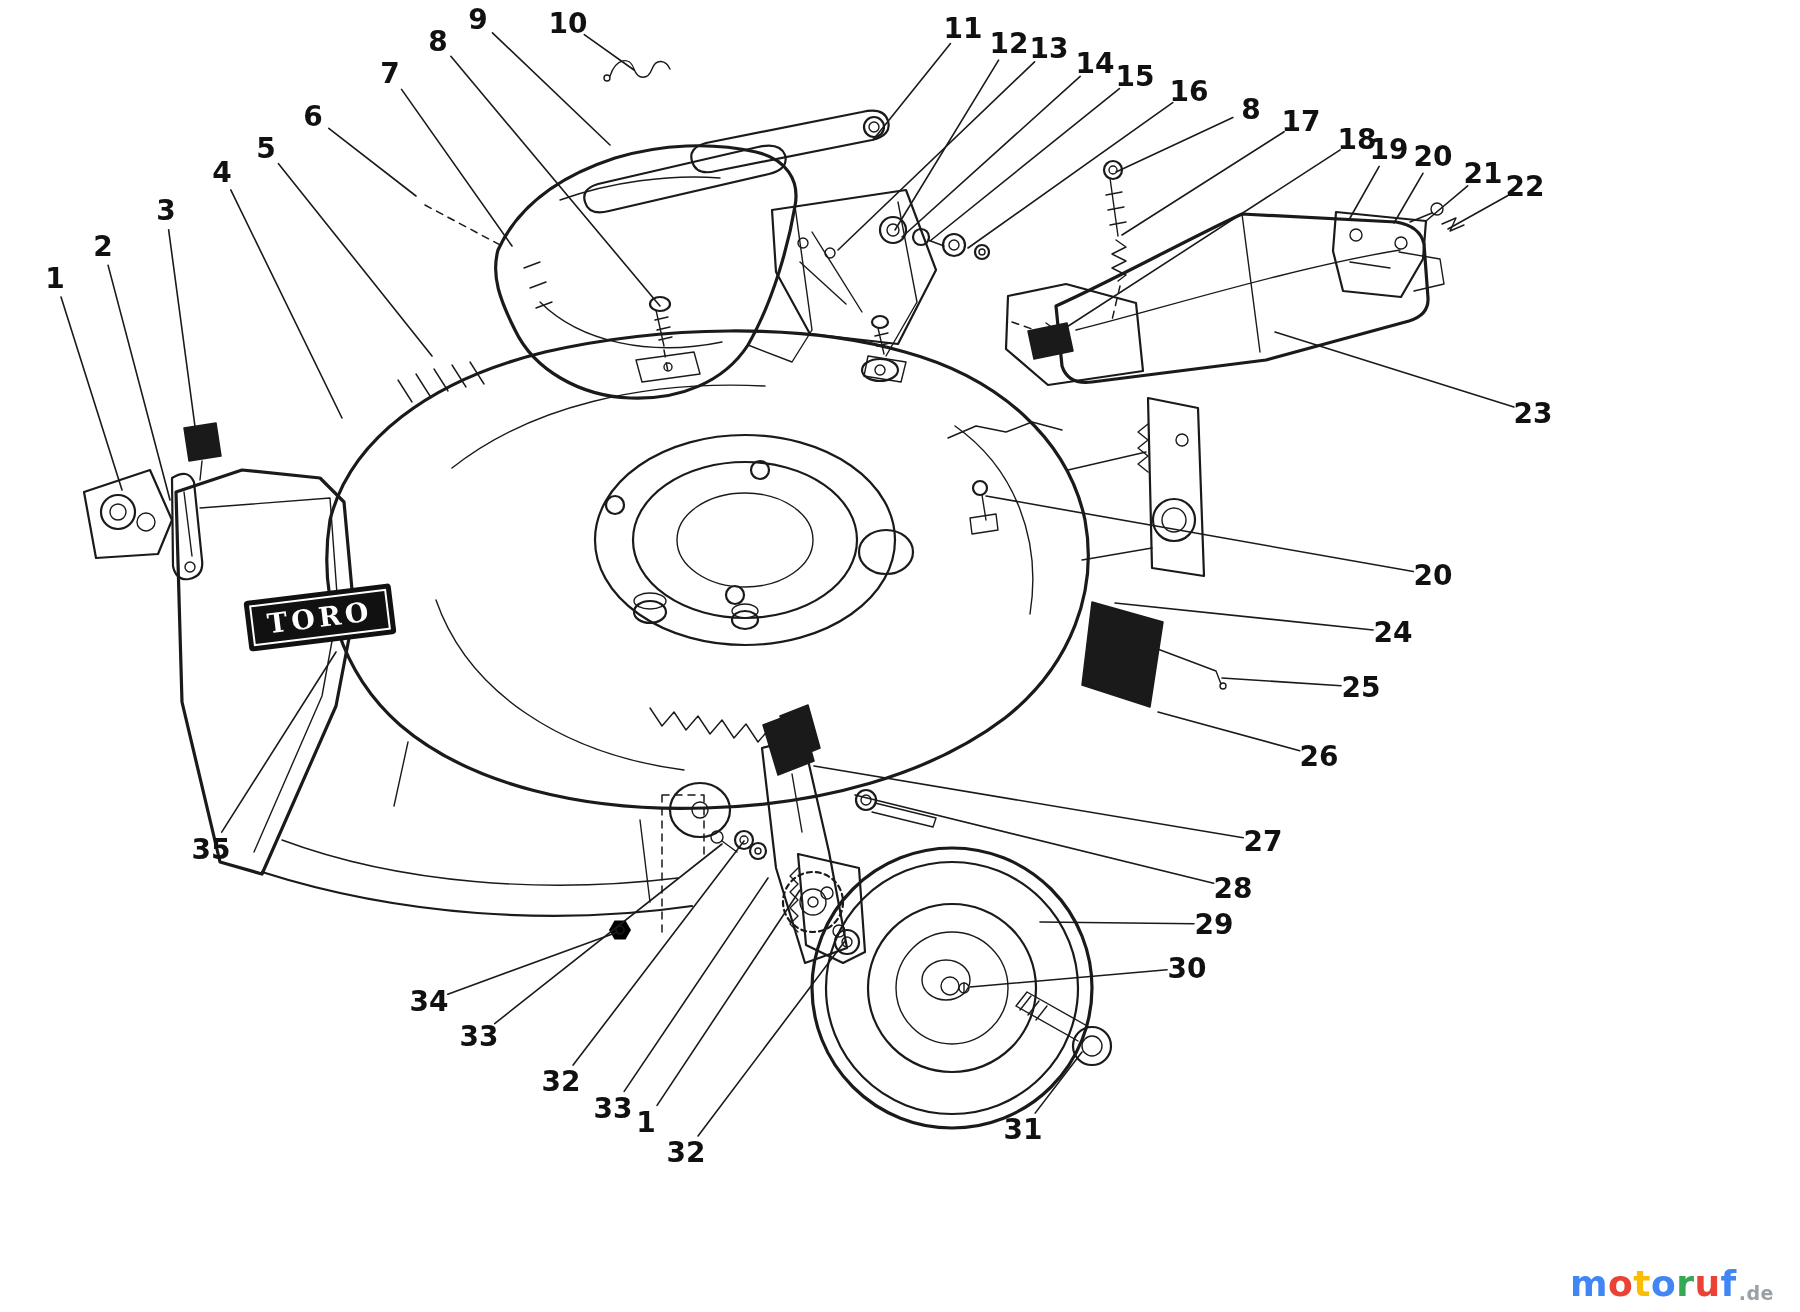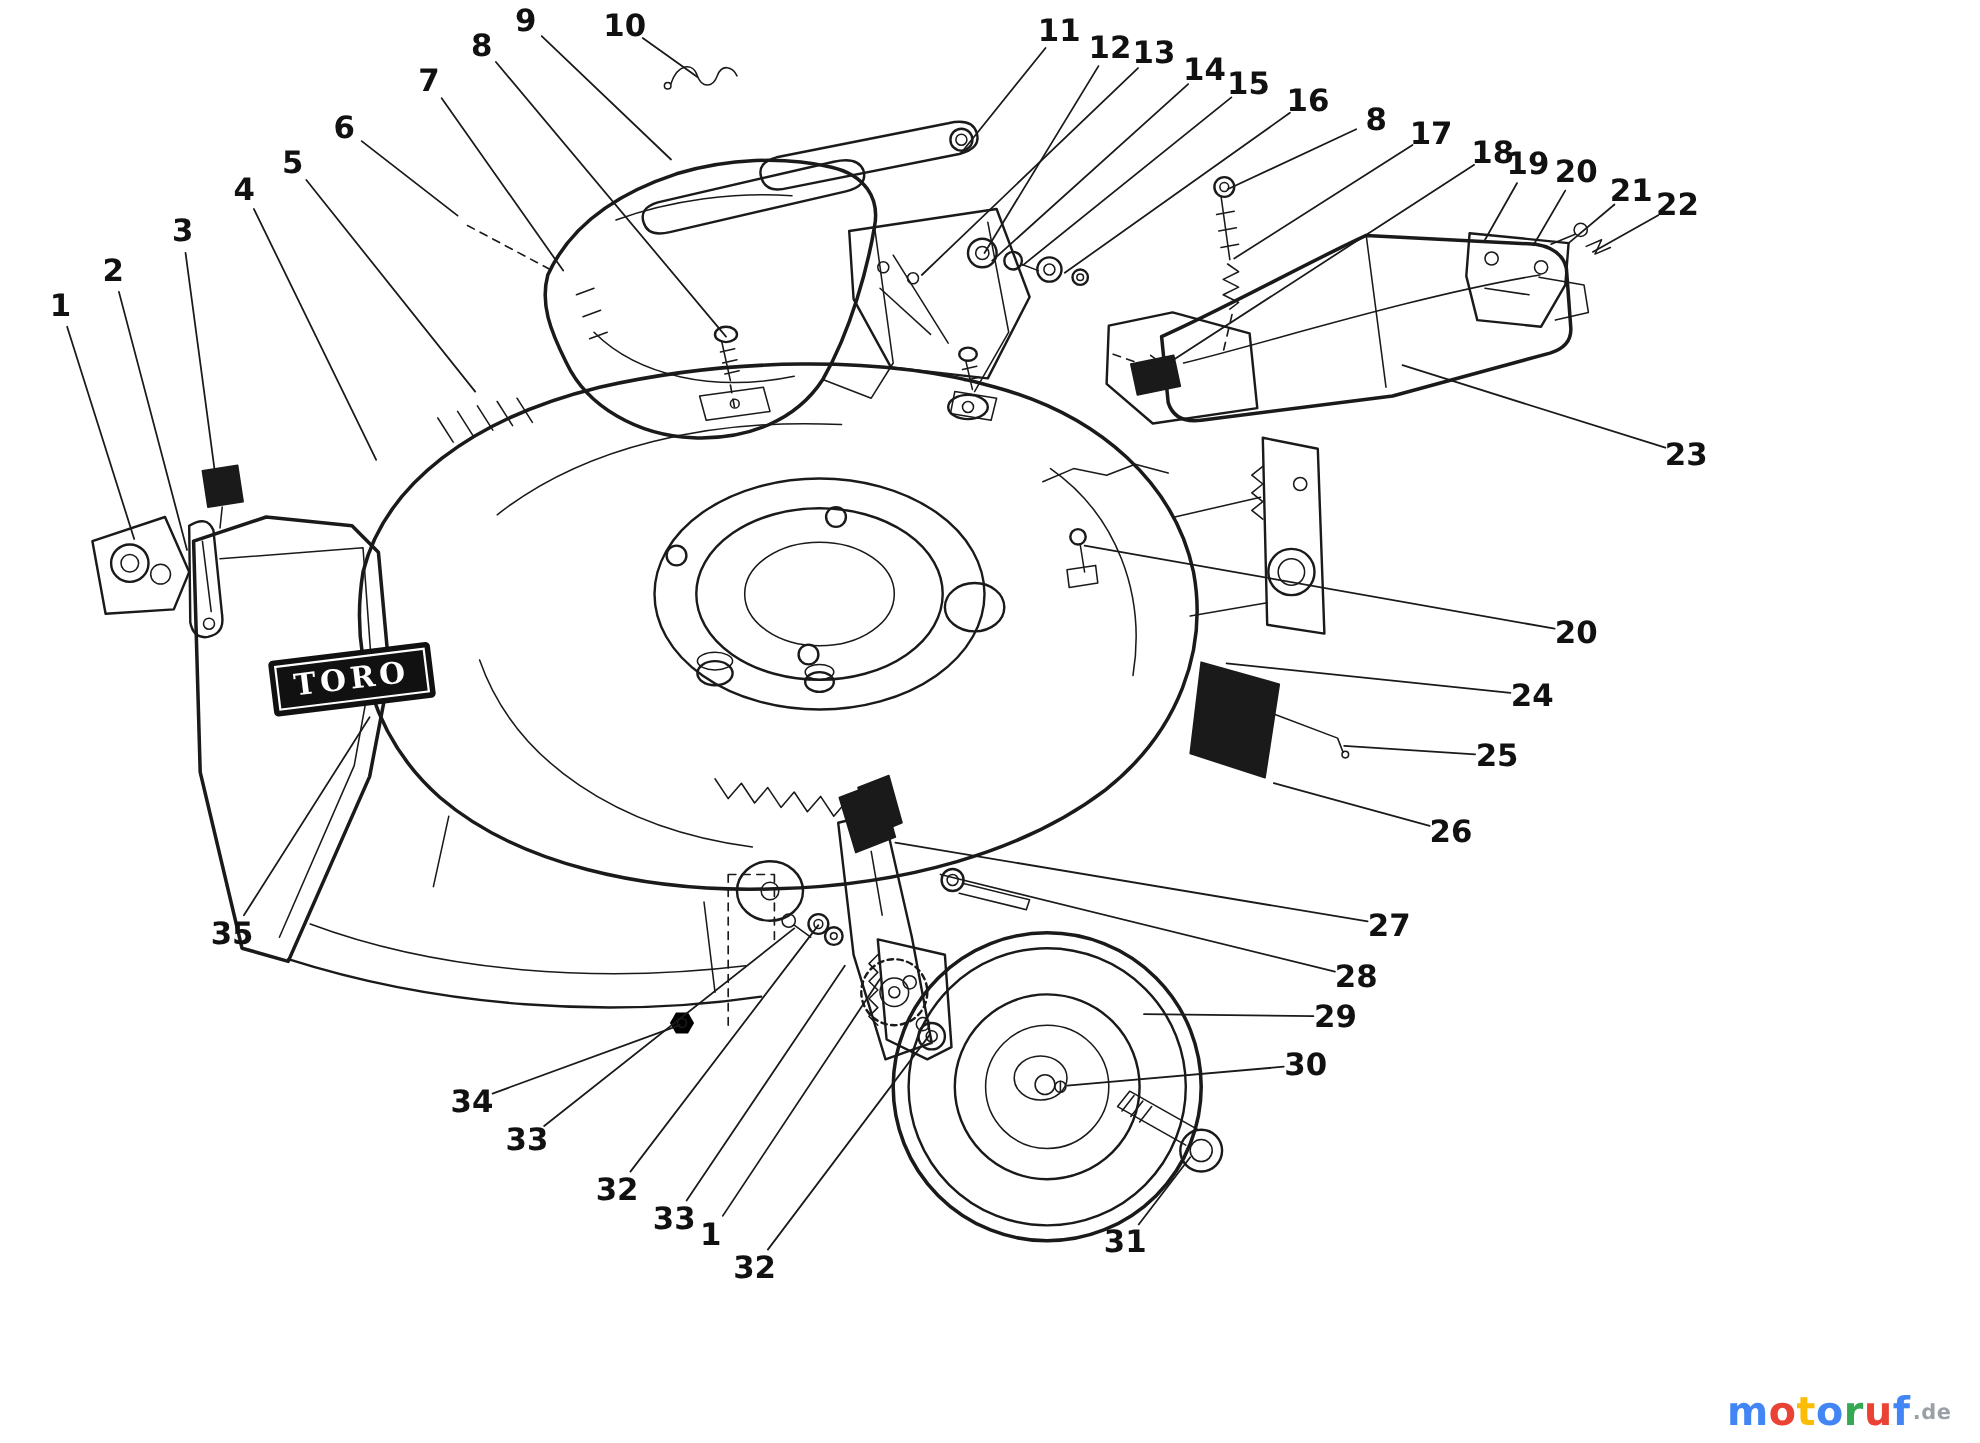--- a/index.html
+++ b/index.html
@@ -19,21 +19,21 @@
   .callout { font:700 28px "DejaVu Sans", sans-serif; fill:#111; text-anchor:middle; dominant-baseline:central; }
   .toro-badge {
     position:absolute; left:246px; top:592px; transform:rotate(-7deg);
     background:#111; padding:5px; border-radius:4px;
   }
   .toro-badge .inner {
     border:2px solid #fff; padding:3px 14px; color:#fff;
     font:700 27px "DejaVu Serif", serif; letter-spacing:4px;
   }
   .watermark {
-    position:absolute; right:26px; bottom:8px; display:flex; align-items:center;
+    position:absolute; right:26px; bottom:8px; display:flex; align-items:flex-end;
     font:700 36px "DejaVu Sans", sans-serif; letter-spacing:0.5px;
   }
   .watermark .wm-suffix { font:700 19px "DejaVu Sans", sans-serif; margin-left:2px; }
 </style>
 </head>
 <body>
 
 <div class="stage">
 
   <svg class="layer art" viewBox="0 0 1800 1312">

